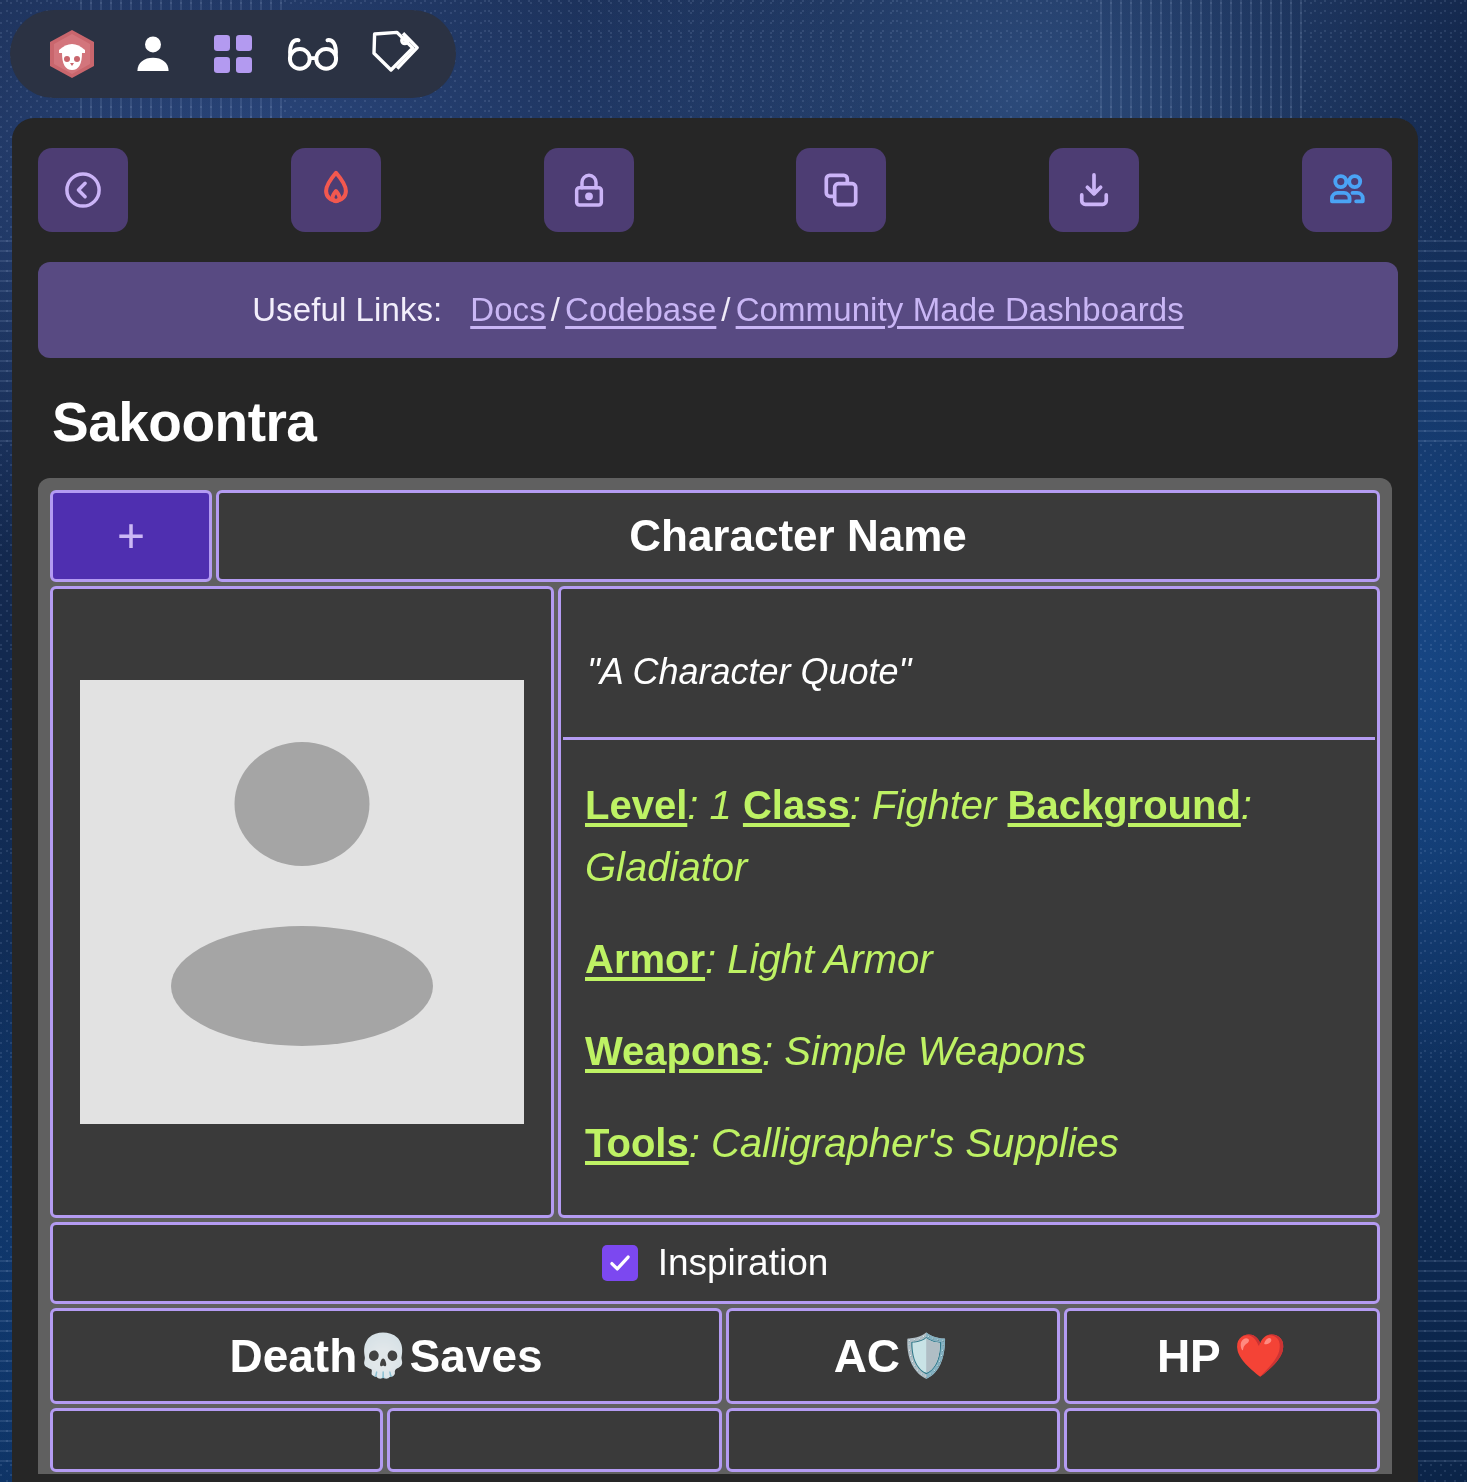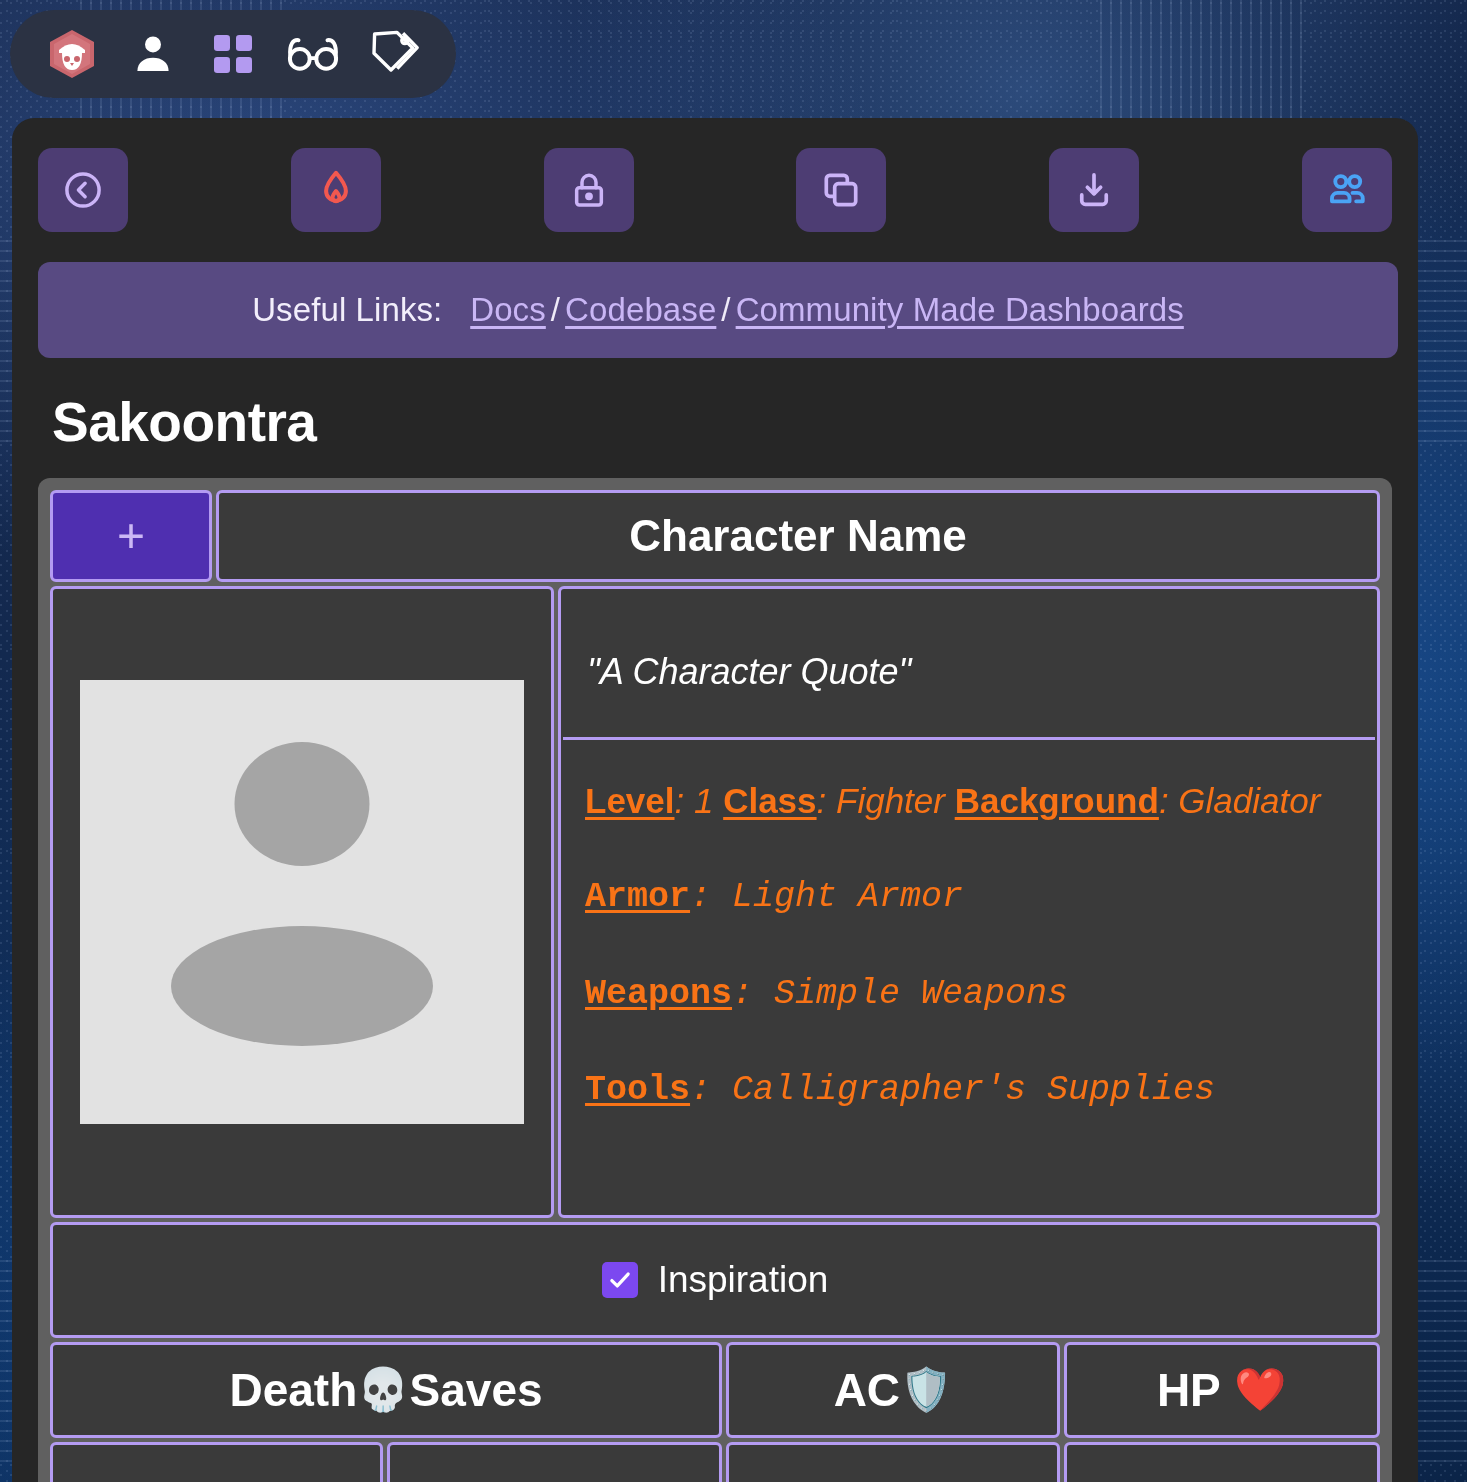--- a/index.html
+++ b/index.html
@@ -269,37 +269,37 @@
     color: #ffffff;
     padding: 62px 0 0 24px;
     border-bottom: 3px solid #b49bf2;
     padding-bottom: 44px;
     margin: 0 2px;
   }
   #stats {
     padding: 34px 0 0 24px;
   }
   #stats p {
-    font-size: 35px;
+    font-size: 40px;
     font-style: italic;
-    color: #f97316;
+    color: #bef264;
     line-height: 1.55;
   }
-  #stats p.spaced { margin-top: 42px; font-family: Liberation Mono, monospace; }
+  #stats p.spaced { margin-top: 30px; }
   #stats b {
     font-weight: bold;
     font-style: normal;
     text-decoration: underline;
     text-underline-offset: 4px;
   }
 
   
   #inspiration-cell {
     flex: 1;
-    height: 116px;
+    height: 82px;
     gap: 20px;
     font-size: 37px;
   }
   .checkbox {
     width: 36px; height: 36px;
     background: #7c48f0;
     border-radius: 5px;
     display: flex;
     align-items: center;
     justify-content: center;

